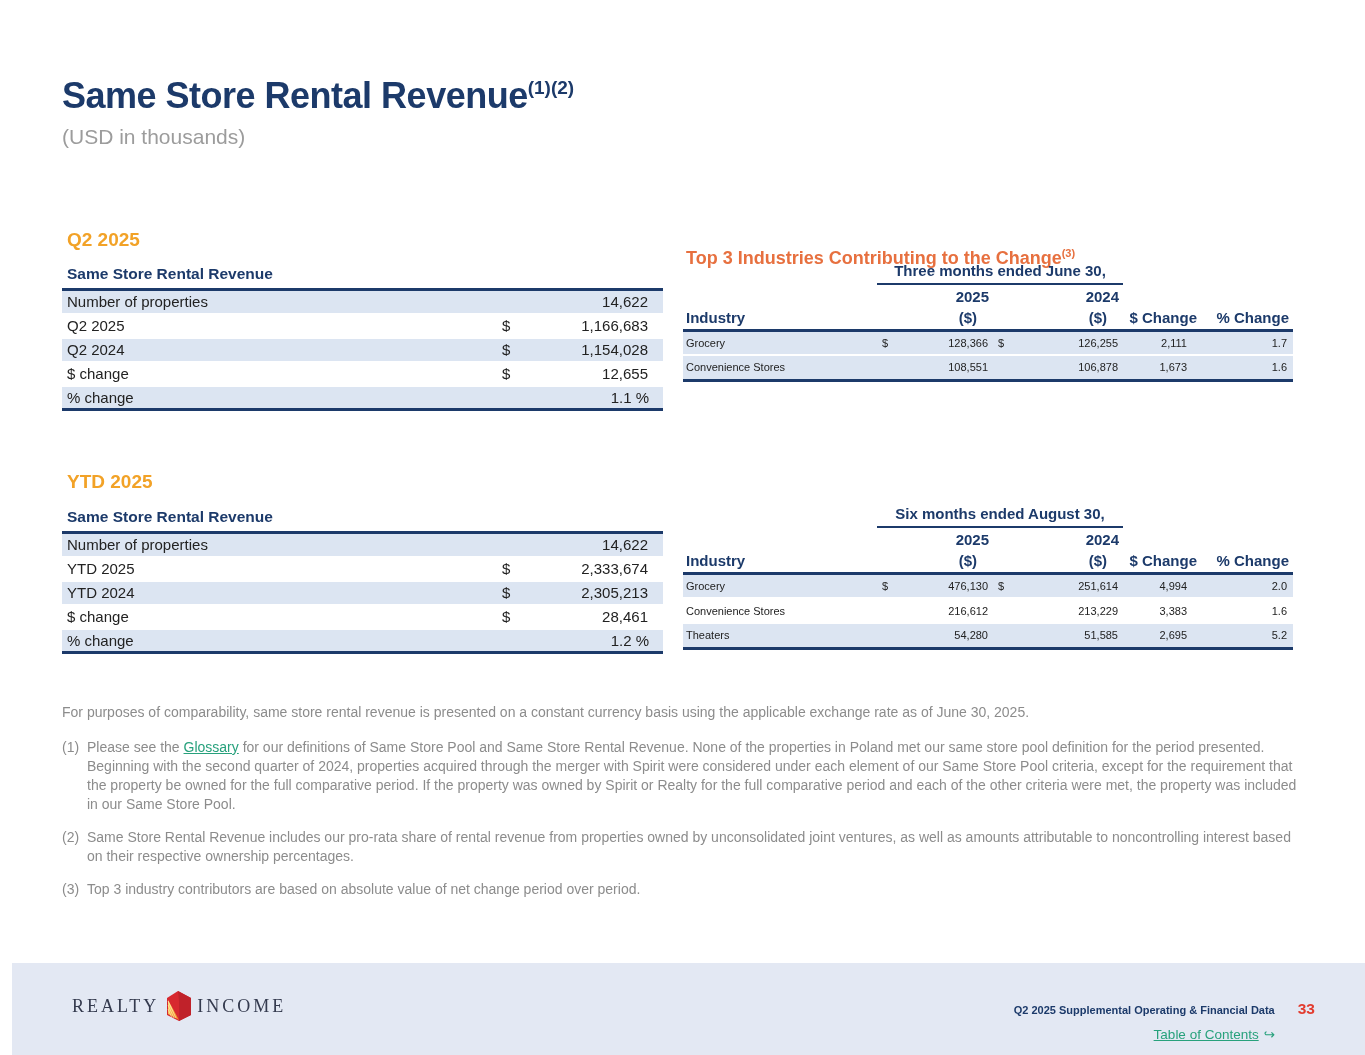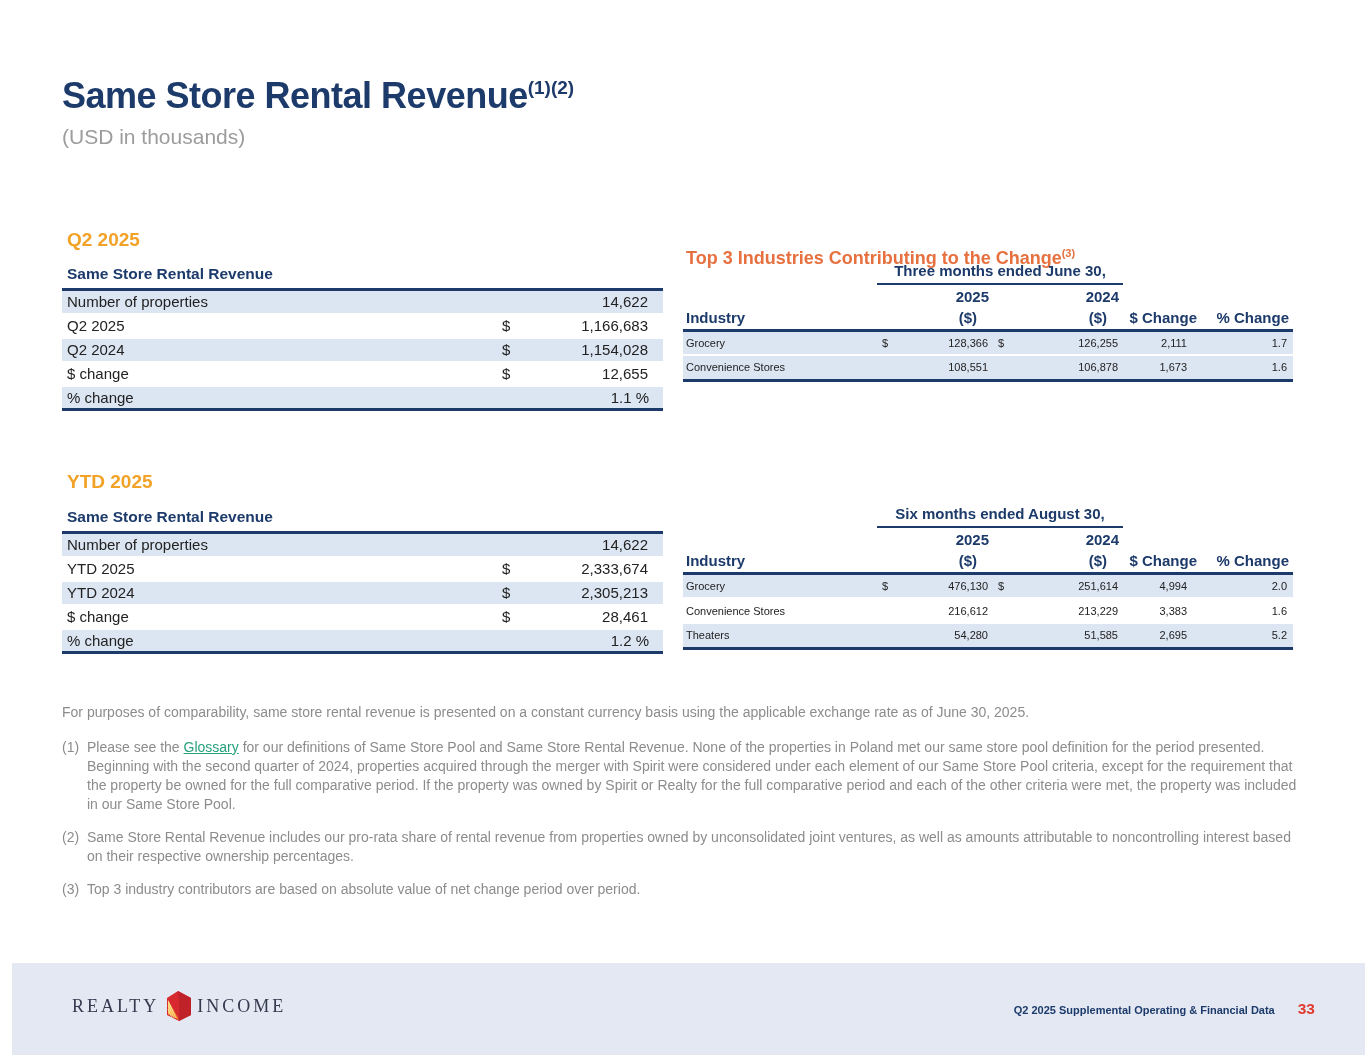--- a/index.html
+++ b/index.html
@@ -324,16 +324,19 @@
         <polygon points="12,0 25,7 25,24 13,30 13,10" fill="#c0222a"></polygon>
         <polygon points="2,9 13,29 2,23" fill="url(#sunburst)"></polygon>
         <path d="M2,10 L10,27 M2,14 L8,27 M2,18 L6,27" stroke="#fff3c4" stroke-width="0.6" fill="none"></path>
       </svg>
       <span class="logo-text">INCOME</span>
     </div>
     <div class="footer-right">
       <div>
         <span class="doc-title">Q2 2025 Supplemental Operating &amp; Financial Data</span><span class="page-num">33</span>
       </div>
+      <div class="toc-row">
+        <a class="toc-link">Table of Contents</a><span class="toc-arrow">↪</span>
+      </div>
     </div>
   </div>
 
 </div>
 
 </body></html>

